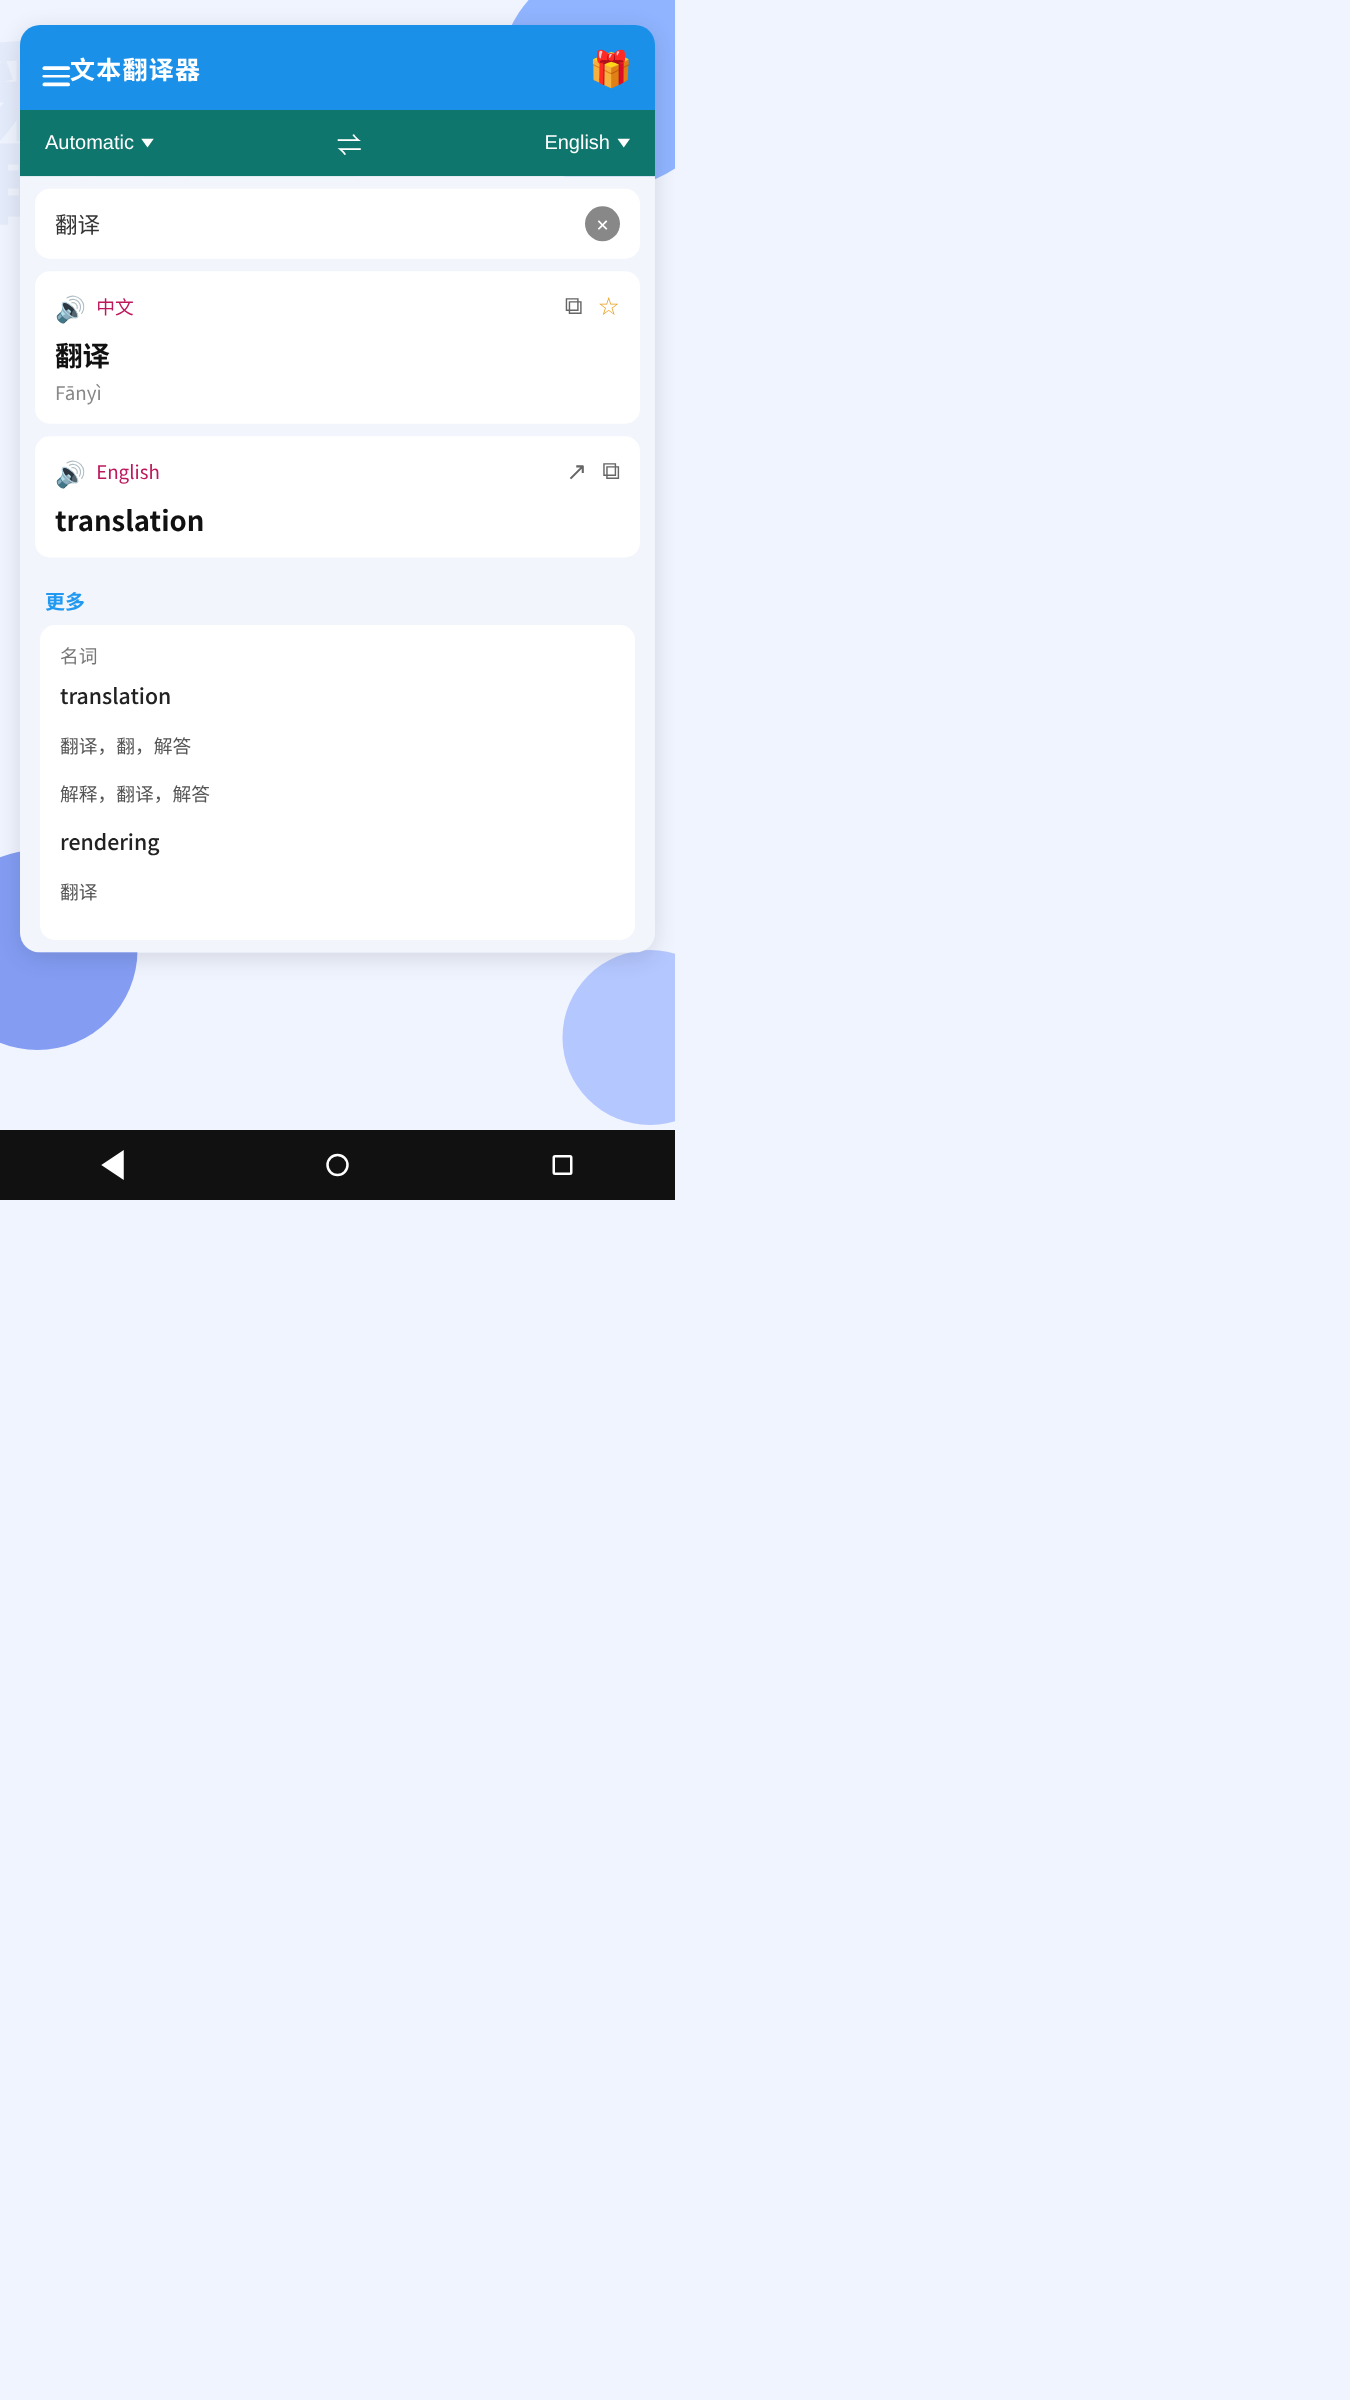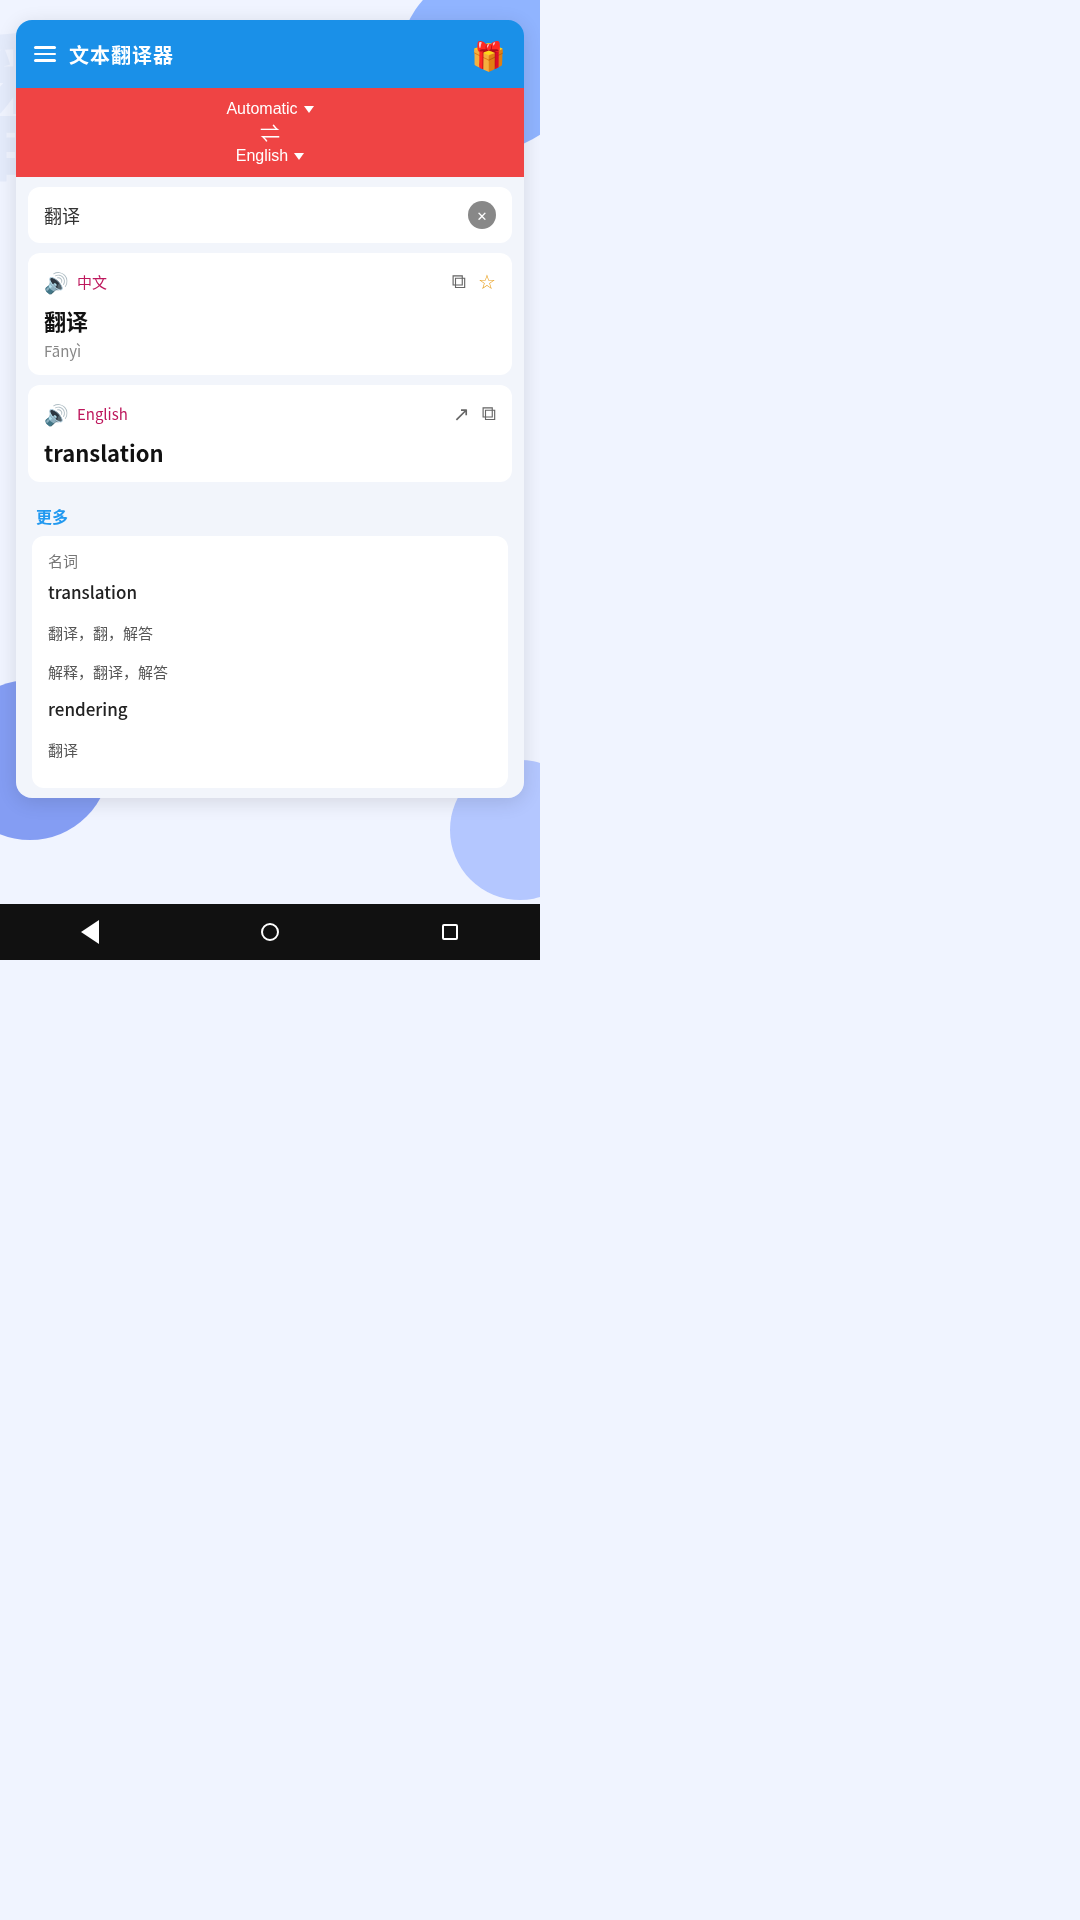--- a/index.html
+++ b/index.html
@@ -104,22 +104,22 @@
     
     .app-header {
       background: #1a90e8;
       padding: 14px 18px;
       display: flex;
       align-items: center;
       justify-content: space-between;
     }
     .header-left {
       display: flex;
-      align-items: center;
-      gap: 13px;
+      align-items: flex-end;
+      gap: 0;
     }
     .hamburger-icon {
       display: flex;
       flex-direction: column;
       gap: 4px;
       cursor: pointer;
     }
     .hamburger-line {
       width: 22px;
       height: 2.5px;
@@ -132,26 +132,25 @@
       font-weight: 600;
       letter-spacing: 1px;
     }
     .gift-icon {
       font-size: 28px;
       cursor: pointer;
     }
 
     
     .lang-bar {
-      background: #ef4444;
+      background: #0f766e;
       padding: 12px 20px;
       display: flex;
       align-items: center;
       justify-content: space-between;
-      flex-direction: column;
     }
     .lang-btn {
       color: white;
       font-size: 16px;
       display: flex;
       align-items: center;
       gap: 6px;
       cursor: pointer;
       background: none;
       border: none;

